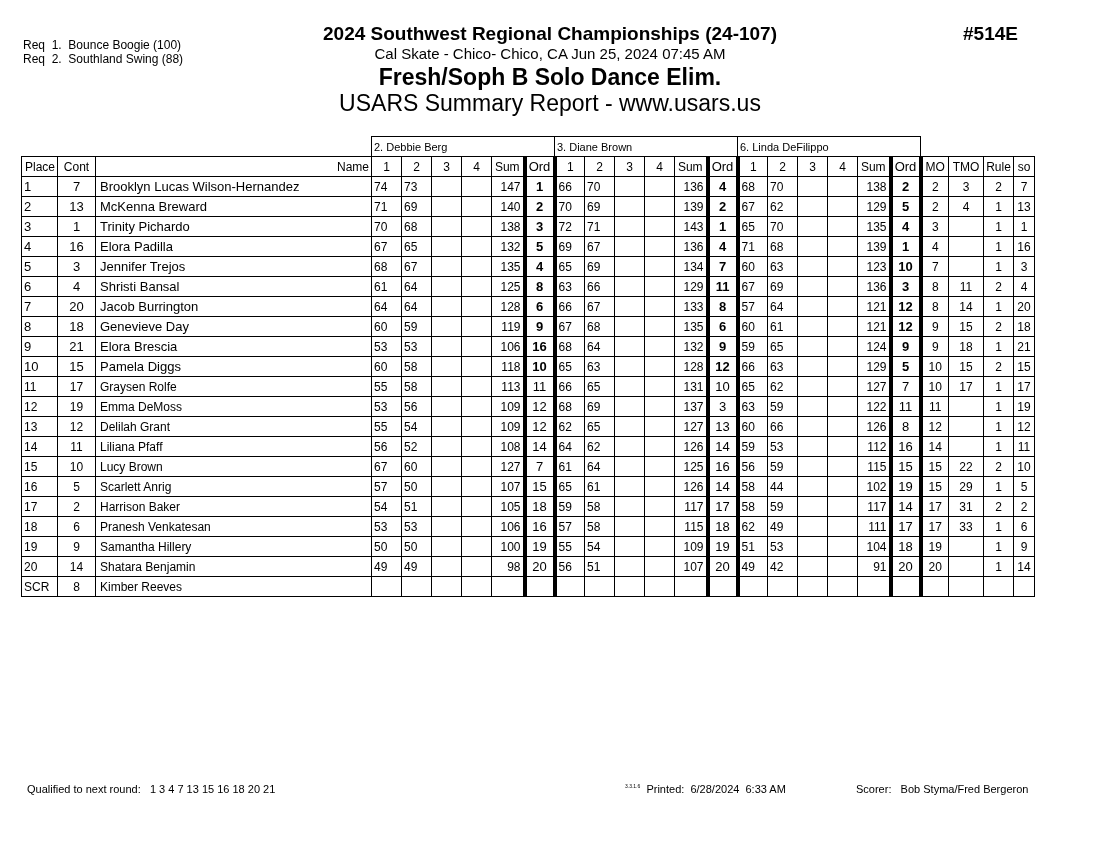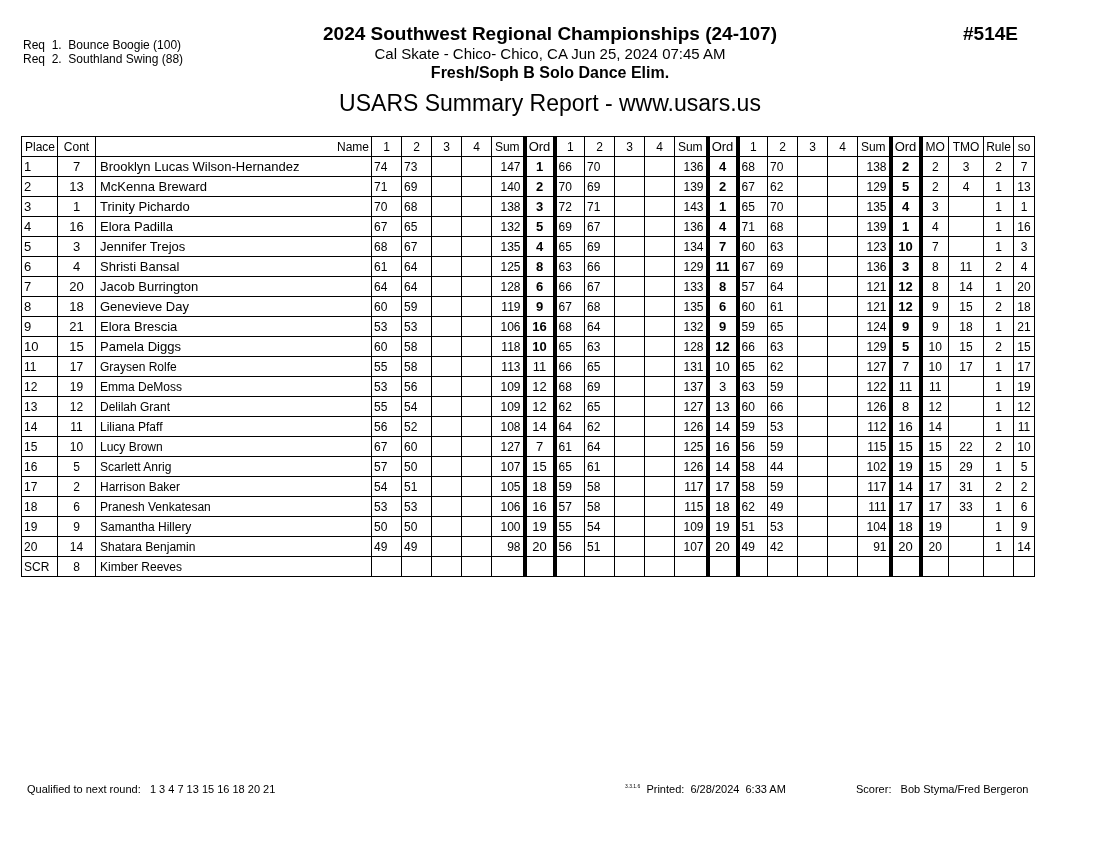--- a/index.html
+++ b/index.html
@@ -3,21 +3,21 @@
 <meta charset="utf-8">
 <style>
   html, body { margin: 0; padding: 0; background: #ffffff; }
   body { width: 1100px; height: 850px; position: relative; overflow: hidden;
          font-family: "Liberation Sans", sans-serif; color: #000; }
   .req { position: absolute; left: 23px; top: 38px; font-size: 12px; line-height: 14px; }
   .req div { white-space: pre; }
   .hdr { position: absolute; left: 300px; width: 500px; text-align: center; }
   .h-title { top: 23px; font-size: 19px; font-weight: bold; }
   .h-sub { top: 45px; font-size: 15px; }
-  .h-event { top: 64px; font-size: 16px; font-weight: bold; }
+  .h-event { top: 64px; font-size: 23px; font-weight: bold; }
   .h-report { top: 90px; font-size: 23px; }
   .evno { position: absolute; left: 963px; top: 23px; font-size: 19px; font-weight: bold; }
 
   table.res { position: absolute; left: 21px; top: 136px; border-collapse: collapse;
               font-size: 12px; table-layout: fixed; }
   table.res td, table.res th { border: 1px solid #000; padding: 0 2px; height: 19px;
               white-space: nowrap; overflow: hidden; font-weight: normal; }
   table.res th { height: 19px; }
   .jrow th { border-top: 1px solid #000; text-align: left; padding-left: 6px; font-size: 11px; }
   .blank { border: none !important; }
@@ -73,20 +73,27 @@
       <col style="width:30px">
       <col style="width:30px">
       <col style="width:33px">
       <col style="width:30px">
     <col style="width:28px">
       <col style="width:35px">
       <col style="width:30px">
       <col style="width:21px">
   </colgroup>
   <thead>
+    <tr class="jrow">
+      <th class="blank" colspan="3"></th>
+      <th colspan="6">2.  Debbie Berg</th>
+      <th colspan="6">3.  Diane Brown</th>
+      <th colspan="6">6.  Linda DeFilippo</th>
+      <th class="blank" colspan="4"></th>
+    </tr>
     <tr class="hrow" id="colhead">
         <th class="l">Place</th>
         <th class="c">Cont</th>
         <th class="l">Name</th>
         <th>1</th>
         <th>2</th>
         <th>3</th>
         <th>4</th>
         <th>Sum</th>
         <th class="ord">Ord</th>

